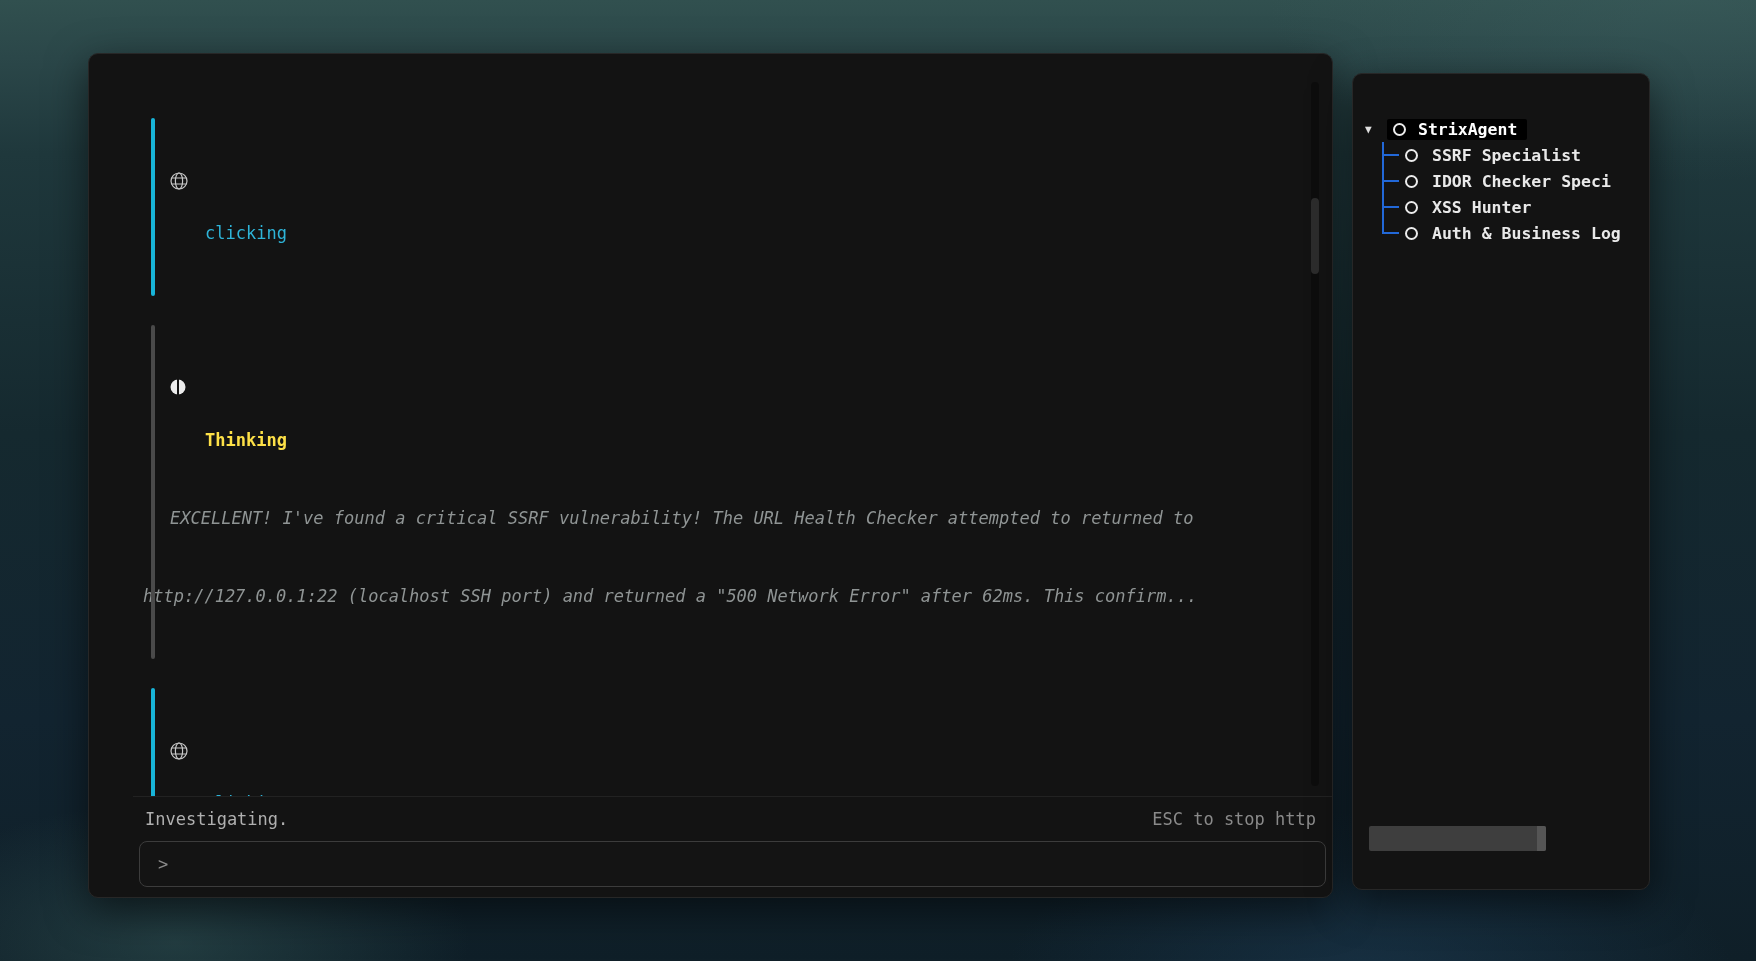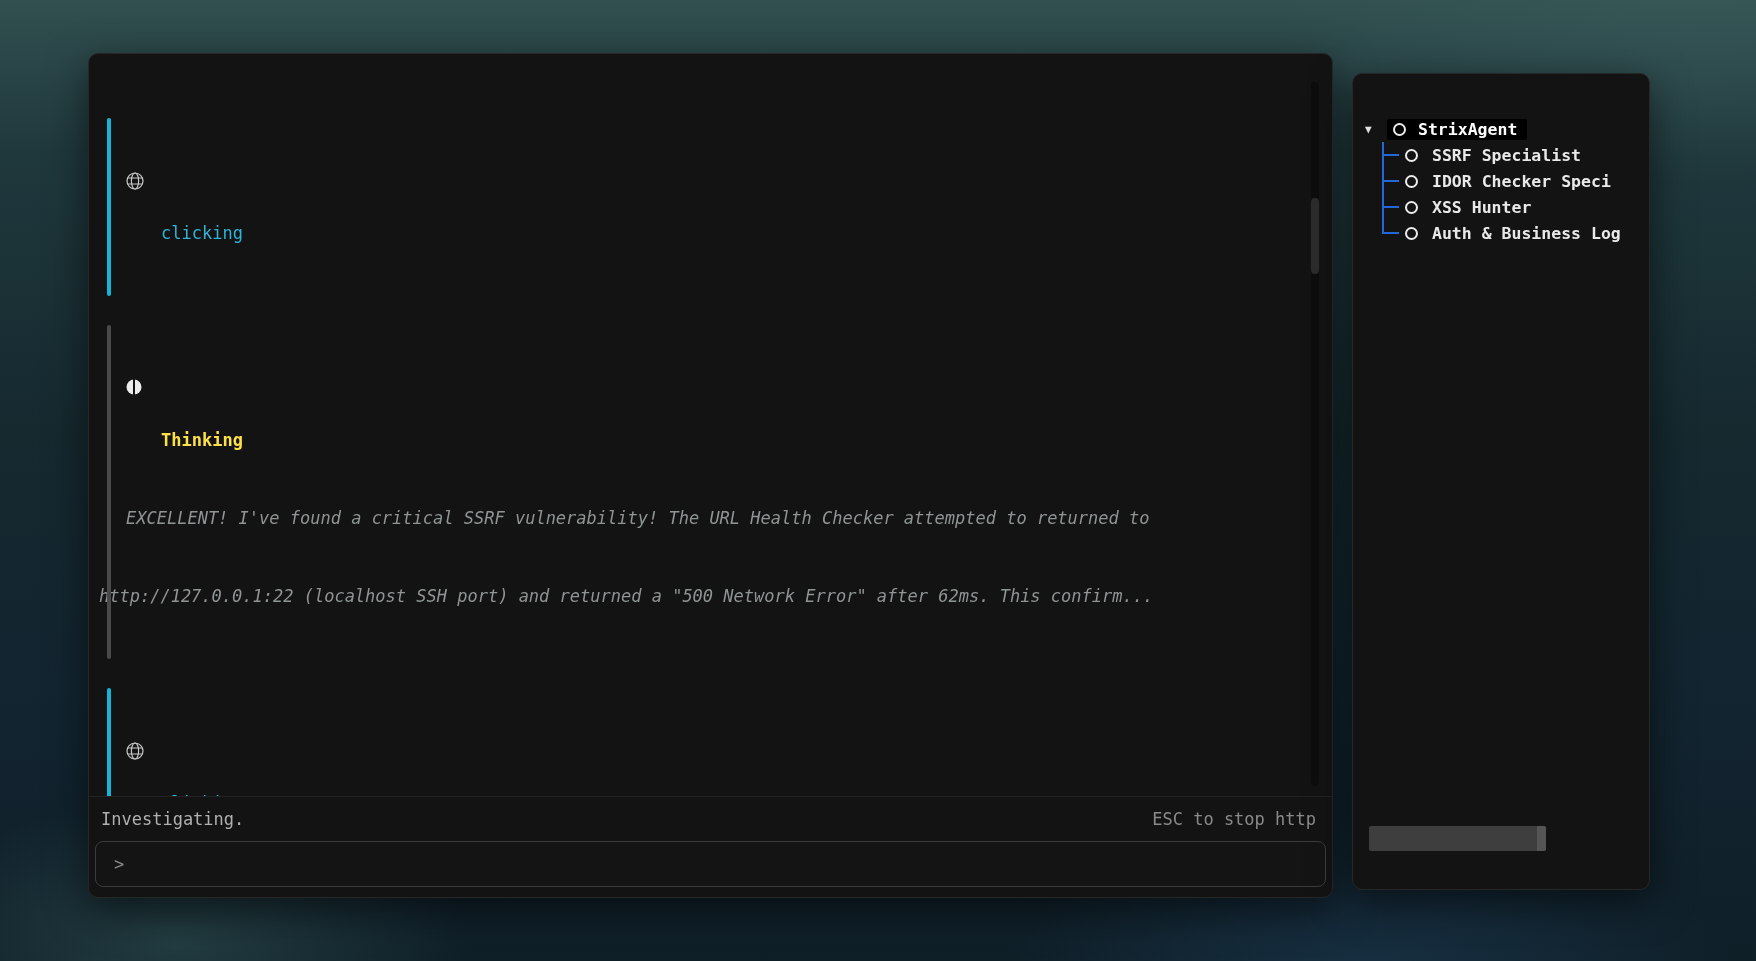--- a/index.html
+++ b/index.html
@@ -13,21 +13,21 @@
       linear-gradient(180deg,#31504f 0%,#2b4749 6%,#1f383c 16%,#15292f 45%,#122430 75%,#0f1f28 100%);
     position:relative;
   }
 
   
   .win {
     position:absolute; background:#131313;
     border:1px solid #272727; border-radius:10px;
     box-shadow:0 12px 40px rgba(0,0,0,.55);
   }
-  #main-win { left:88px; top:53px; width:1245px; height:845px; display:flex; flex-direction:column; }
+  #main-win { left:88px; top:53px; width:1245px; height:845px; display:flex; flex-direction:column;padding-left:44px; }
   .log { flex:1; position:relative; overflow:hidden; padding:62px 56px 0 10px;
          font-size:17px; line-height:26px; color:#b4b4b4; }
 
   .entry { position:relative; margin-bottom:25px; white-space:pre; }
   .vbar { position:absolute; left:8px; top:2px; bottom:2px; width:4px; border-radius:2px; }
   .vbar.cyan { background:#18b4d8; }
   .vbar.gray { background:#4a4a4a; }
   .row-icon { position:absolute; left:26px; top:3px; width:20px; height:20px; }
   .entry-title { padding-left:62px; font-weight:700; }
   .action .entry-title { font-weight:400; color:#2eb4d8; }

